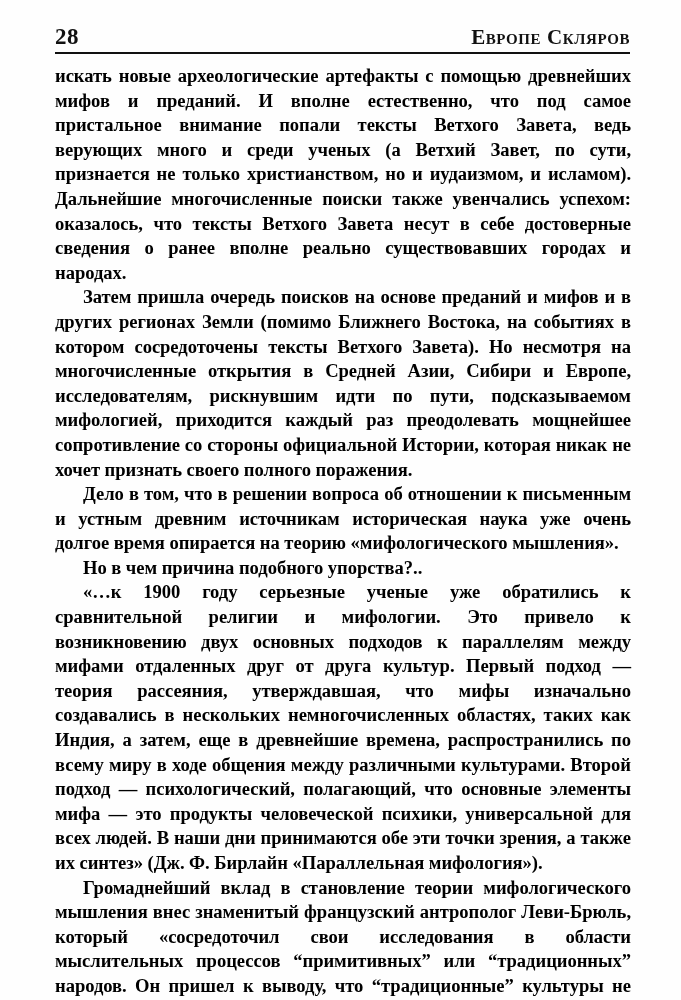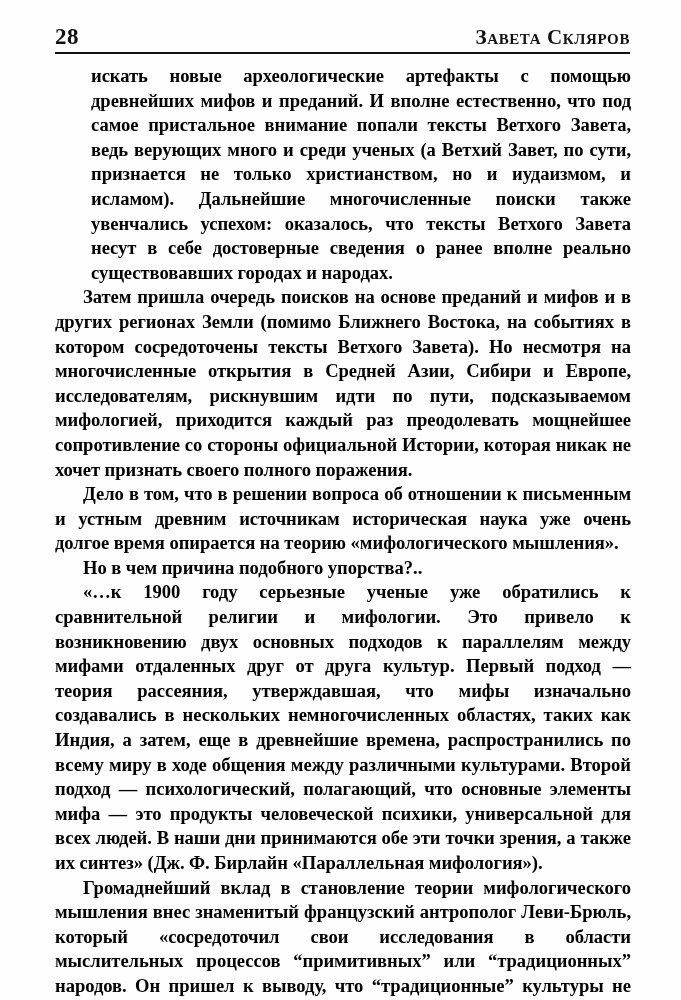--- a/index.html
+++ b/index.html
@@ -80,42 +80,41 @@
     text-align: justify;
     text-justify: inter-word;
     text-indent: 28px;
     letter-spacing: -0.05px;
     word-spacing: 0px;
     hyphens: none;
   }
 
   p.para.no-indent {
     text-indent: 0;
-    margin-left: 36px;
   }
 
   
 
   p.para.flush-end {
     text-align-last: left;
   }
 
   
   p.para.continues {
     text-align-last: justify;
   }
 </style>
 </head>
 <body style="background: rgb(254, 254, 254);">
 
 <div class="page" style="background: rgb(254, 254, 254);">
 
   <div class="running-head">
     <span class="folio">28</span>
-    <span class="author-name">Завета Скляров</span>
+    <span class="author-name">Европе Скляров</span>
   </div>
 
   <div class="head-rule"></div>
 
   <div class="textblock">
     <p class="para no-indent flush-end">искать новые археологические артефакты с помощью древнейших мифов и преданий. И вполне естественно, что под самое пристальное внимание попали тексты Ветхого Завета, ведь верующих много и среди ученых (а Ветхий Завет, по сути, признается не только христианством, но и иудаизмом, и исламом). Дальнейшие многочисленные поиски также увенчались успехом: оказалось, что тексты Ветхого Завета несут в себе достоверные сведения о ранее вполне реально существовавших городах и народах.</p>
     <p class="para flush-end">Затем пришла очередь поисков на основе преданий и мифов и в других регионах Земли (помимо Ближнего Востока, на событиях в котором сосредоточены тексты Ветхого Завета). Но несмотря на многочисленные открытия в Средней Азии, Сибири и Европе, исследователям, рискнувшим идти по пути, подсказываемом мифологией, приходится каждый раз преодолевать мощнейшее сопротивление со стороны официальной Истории, которая никак не хочет признать своего полного поражения.</p>
     <p class="para flush-end">Дело в том, что в решении вопроса об отношении к письменным и устным древним источникам историческая наука уже очень долгое время опирается на теорию «мифологического мышления».</p>
     <p class="para flush-end">Но в чем причина подобного упорства?..</p>
     <p class="para flush-end">«…к 1900 году серьезные ученые уже обратились к сравнительной религии и мифологии. Это привело к возникновению двух основных подходов к параллелям между мифами отдаленных друг от друга культур. Первый подход — теория рассеяния, утверждавшая, что мифы изначально создавались в нескольких немногочисленных областях, таких как Индия, а затем, еще в древнейшие времена, распространились по всему миру в ходе общения между различными культурами. Второй подход — психологический, полагающий, что основные элементы мифа — это продукты человеческой психики, универсальной для всех людей. В наши дни принимаются обе эти точки зрения, а также их синтез» (Дж. Ф. Бирлайн «Параллельная мифология»).</p>

